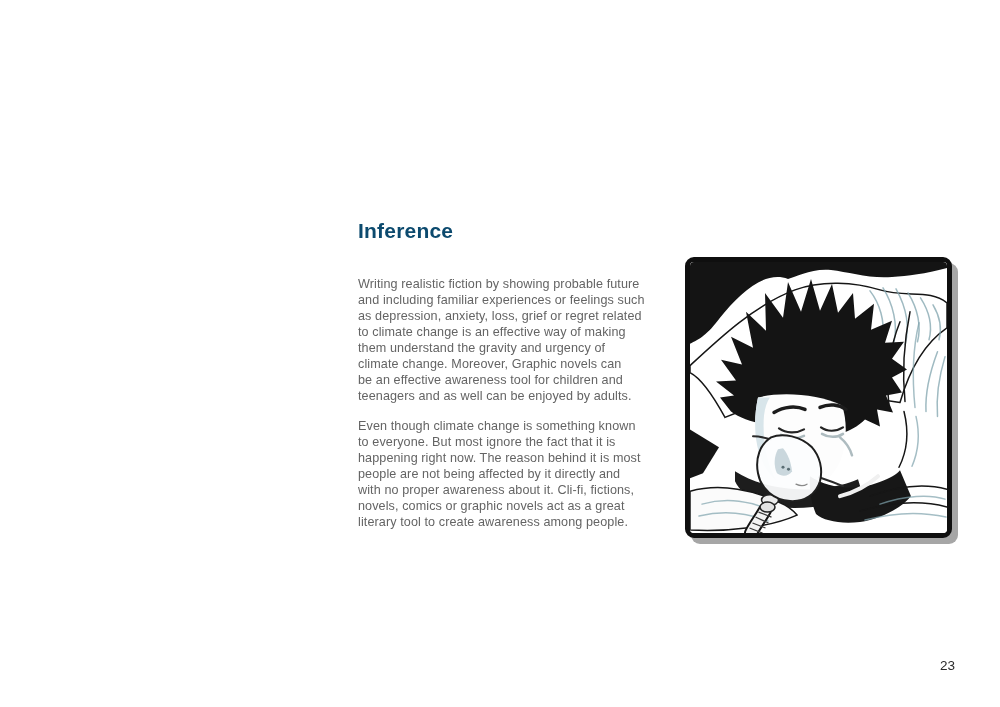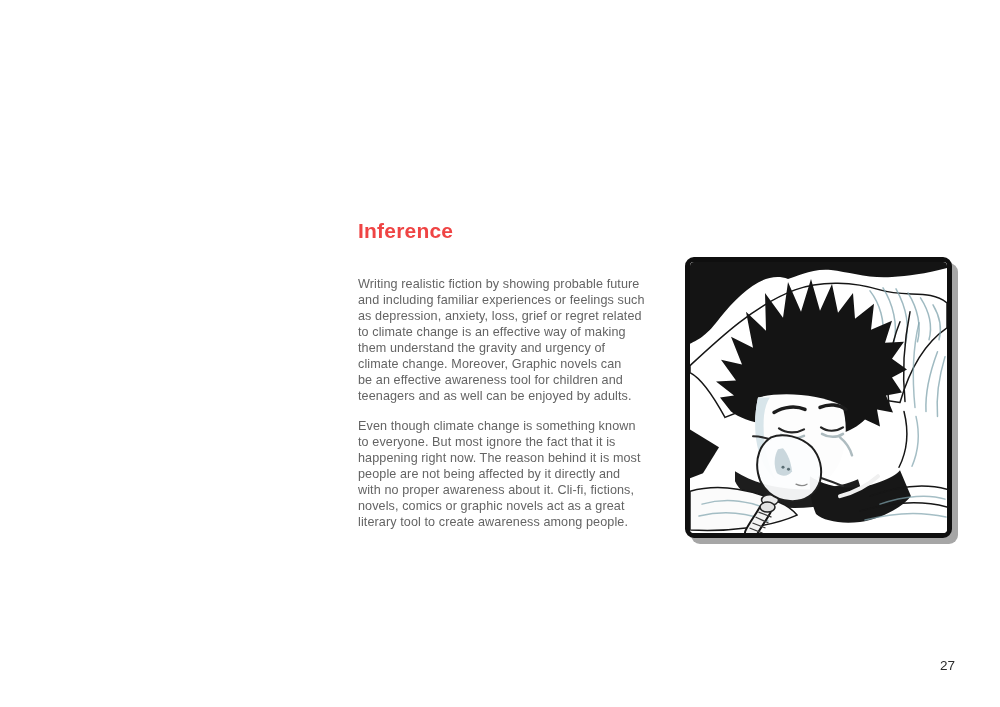--- a/index.html
+++ b/index.html
@@ -8,21 +8,21 @@
     width:1000px; height:707px;
     background:#ffffff;
     font-family:"Liberation Sans", sans-serif;
     overflow:hidden;
   }
   .title {
     position:absolute;
     left:358px; top:205px;
     font-size:21px;
     font-weight:bold;
-    color:#ef4444;
+    color:#0c4a6e;
     letter-spacing:0.2px;
   }
   .body-text {
     position:absolute;
     left:358px; top:276px;
     width:330px;
     color:#646464;
     font-size:12.6px;
     line-height:16px;
     letter-spacing:0.1px;
@@ -160,15 +160,15 @@
       </g>
 
       <path d="M162,352 C140,366 130,394 136,424 C142,456 168,478 200,480 C230,482 252,466 260,440 C266,416 260,390 244,372 C222,350 186,342 162,352 Z" fill="rgba(252,253,254,0.95)" stroke="#1f1f1f" stroke-width="4"></path>
       <path d="M176,376 C168,390 167,410 174,424 C184,432 198,430 204,420 C202,402 196,386 186,374 Z" fill="#a9bec6" opacity="0.6"></path>
       <circle cx="186" cy="412" r="3" fill="#5a6d74"></circle>
       <circle cx="197" cy="416" r="3" fill="#5a6d74"></circle>
       <path d="M212,446 C220,450 228,450 234,446" fill="none" stroke="#8a8a8a" stroke-width="2.5" stroke-linecap="round"></path>
     </svg>
   </div>
 
-  <div class="page-number">27</div>
+  <div class="page-number">23</div>
 
 </div>
 
 </body></html>

